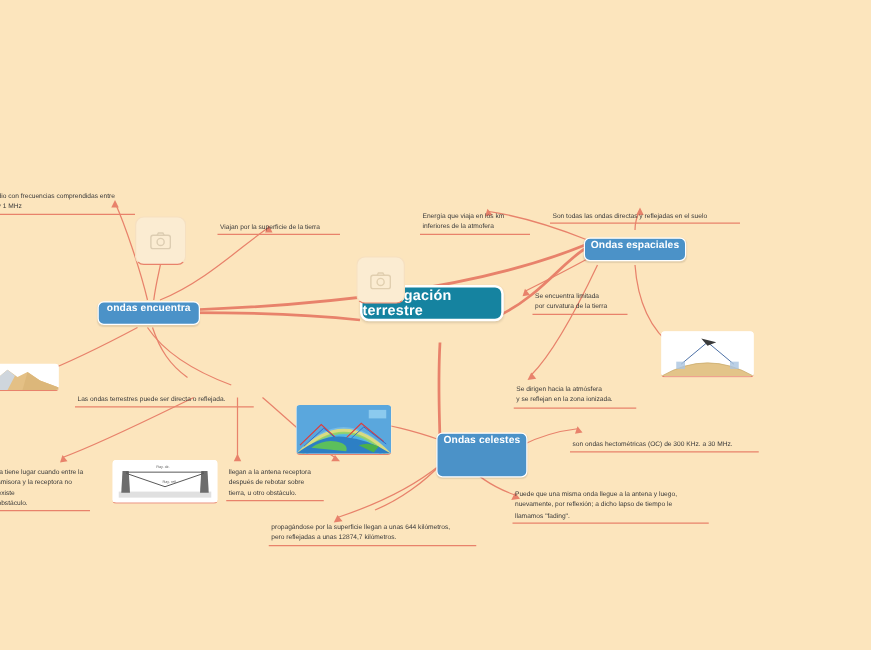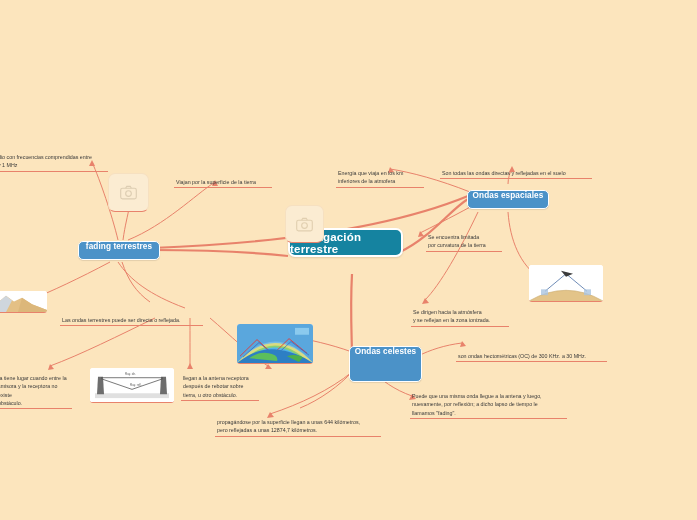--- a/index.html
+++ b/index.html
@@ -122,21 +122,21 @@
       <polygon points="462,341 466,346 460,347"></polygon>
       <polygon points="270,412 274,417 267,418"></polygon>
     </g>
   </svg>
 
   <div class="node root-node" style="left:288px;top:228px;width:115px;height:29px;justify-content:center;">
     <span>propagación terrestre</span>
   </div>
 
   <div class="node topic-node" style="left:78px;top:241px;width:82px;height:19px;">
-    <span>fading terrestres</span>
+    <span>ondas encuentra</span>
   </div>
 
   <div class="node topic-node" style="left:467px;top:190px;width:82px;height:19px;">
     <span>Ondas espaciales</span>
   </div>
 
   <div class="node topic-node" style="left:349px;top:346px;width:73px;height:36px;">
     <span>Ondas celestes</span>
   </div>
 

